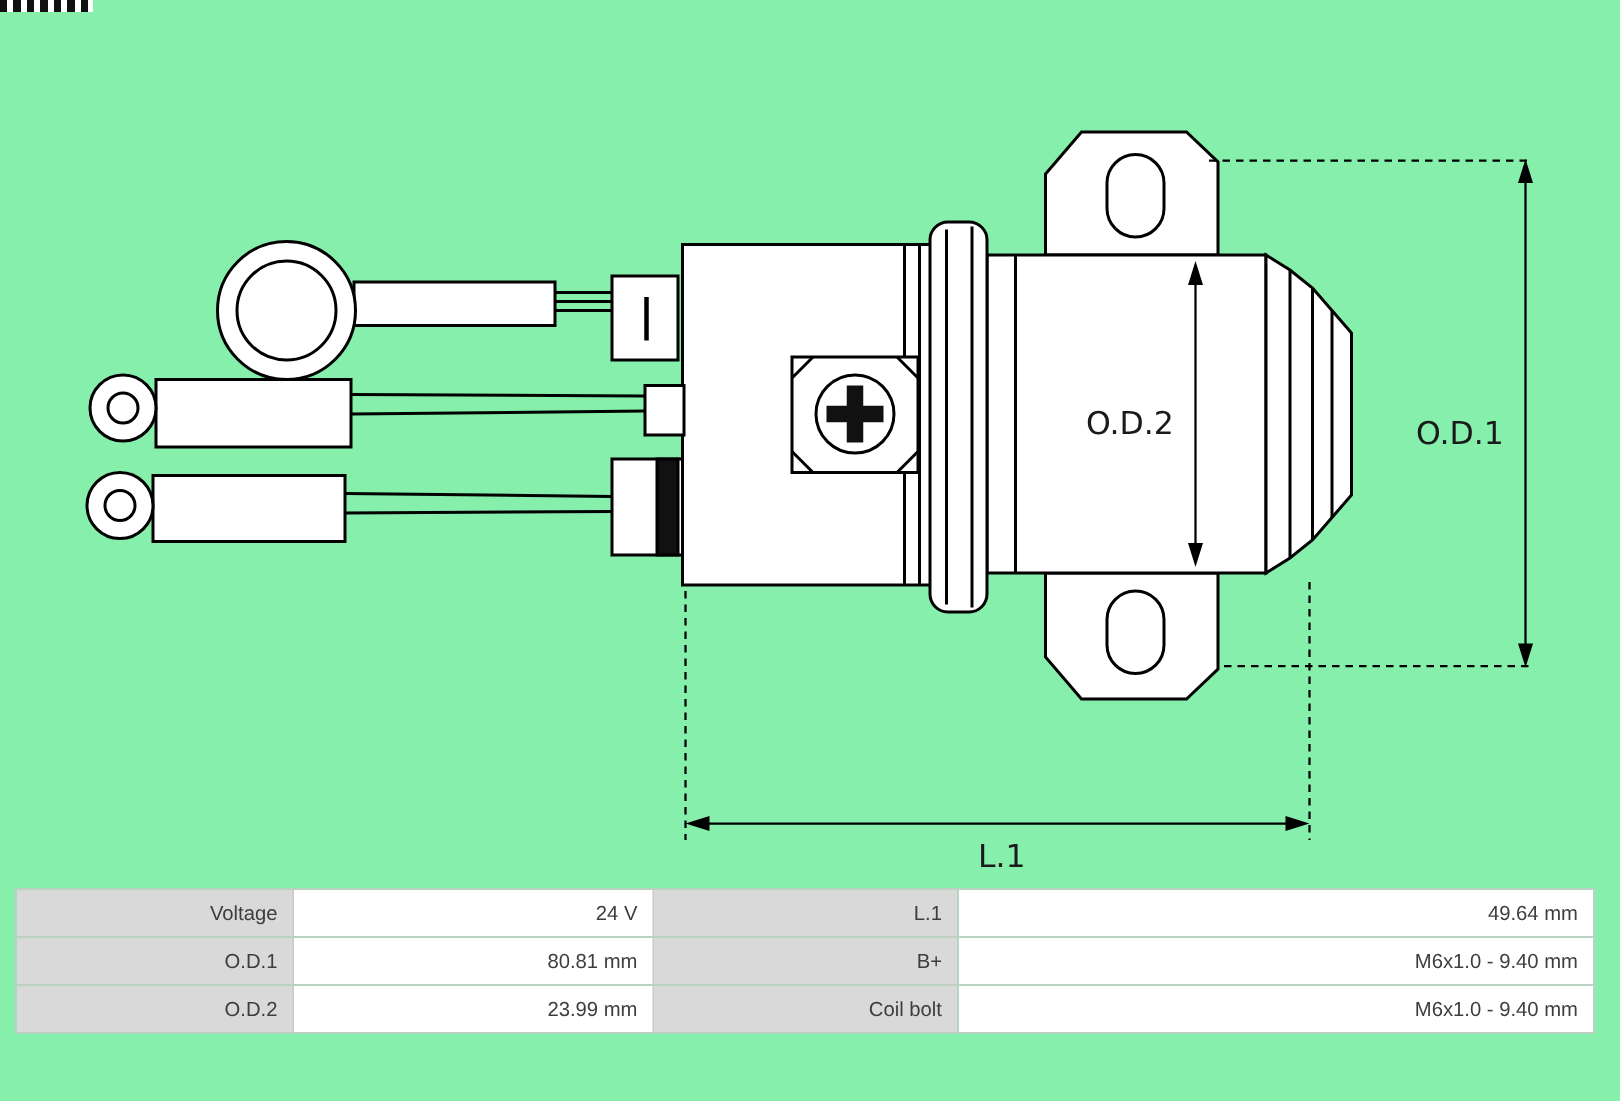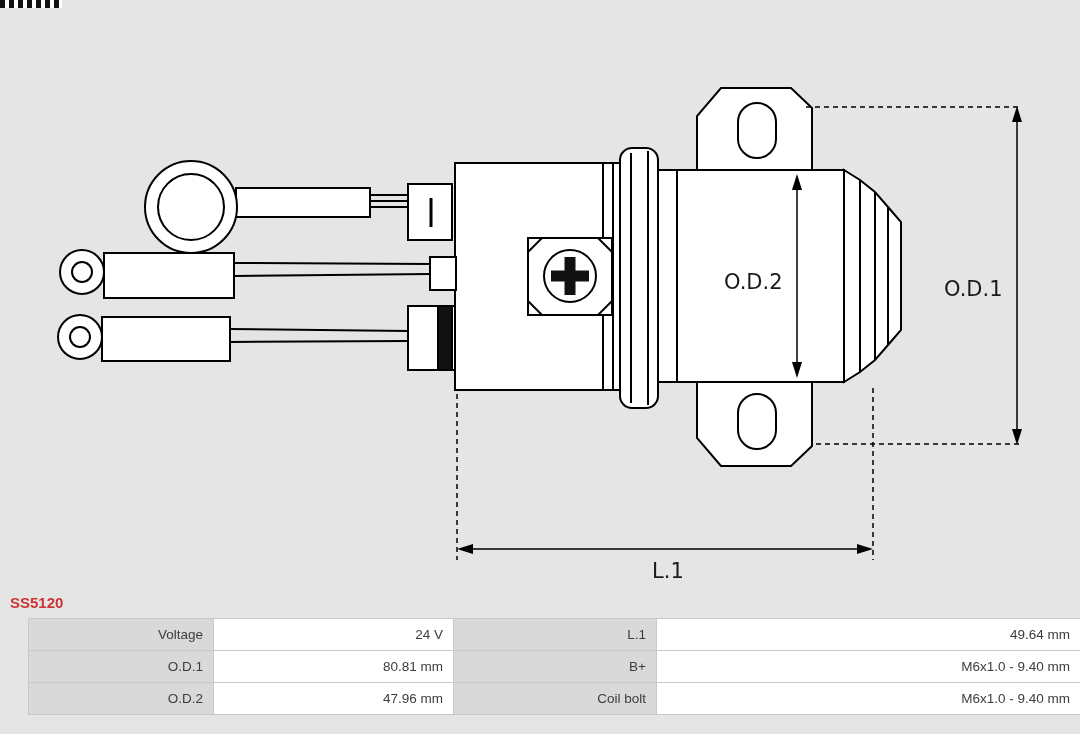--- a/index.html
+++ b/index.html
@@ -1,20 +1,20 @@
 <!DOCTYPE html>
 <html><head>
 <meta charset="utf-8">
 <style>
   html, body { margin:0; padding:0; background:#fff; }
   .page {
     position: relative;
     width: 1080px;
     height: 734px;
-    background: #e5e5e5;
+    background: #86efac;
     font-family: "Liberation Sans", sans-serif;
     overflow: hidden;
   }
   .logo-fragment {
     position: absolute;
     top: 0; left: 0;
     width: 62px; height: 8px;
     background: repeating-linear-gradient(90deg, #111 0 5px, #fff 5px 9px);
   }
   .diagram { display:block; }
@@ -27,21 +27,21 @@
   .part-number {
     color: #cc3333;
     font-weight: bold;
     font-size: 15px;
     margin: 2px 0 7px 10px;
   }
   table.specs {
     border-collapse: collapse;
     table-layout: fixed;
     width: 1052px;
-    margin-left: 28px;
+    margin-left: 10px;
     font-size: 13.5px;
     color: #3d3d3d;
   }
   table.specs td {
     border: 1px solid #c9c9c9;
     height: 31px;
     padding: 0 10px 0 4px;
     text-align: right;
     white-space: nowrap;
     overflow: hidden;
@@ -149,21 +149,20 @@
         <line x1="457" y1="394" x2="457" y2="560" stroke-dasharray="5 4"></line>
         <line x1="873" y1="388" x2="873" y2="560" stroke-dasharray="5 4"></line>
         <line x1="469" y1="549" x2="861" y2="549"></line>
         <polygon points="457,549 473,544 473,554" fill="#000" stroke="none"></polygon>
         <polygon points="873,549 857,544 857,554" fill="#000" stroke="none"></polygon>
         <text x="652" y="578">L.1</text>
       </g>
     </g>
   </svg>
 
-  <div class="part-number">SS5120</div>
 
   <table class="specs">
     <colgroup>
       <col style="width:185px">
         <col style="width:240px">
         <col style="width:203px">
         <col style="width:424px">
     </colgroup>
     <tbody>
       <tr>
@@ -173,20 +172,20 @@
         <td class="val">49.64 mm</td>
       </tr>
       <tr>
         <td class="lbl">O.D.1</td>
         <td class="val">80.81 mm</td>
         <td class="lbl">B+</td>
         <td class="val">M6x1.0 - 9.40 mm</td>
       </tr>
       <tr>
         <td class="lbl">O.D.2</td>
-        <td class="val">47.96 mm</td>
+        <td class="val">23.99 mm</td>
         <td class="lbl">Coil bolt</td>
         <td class="val">M6x1.0 - 9.40 mm</td>
       </tr>
     </tbody>
   </table>
 
 </div>
 
 </body></html>

